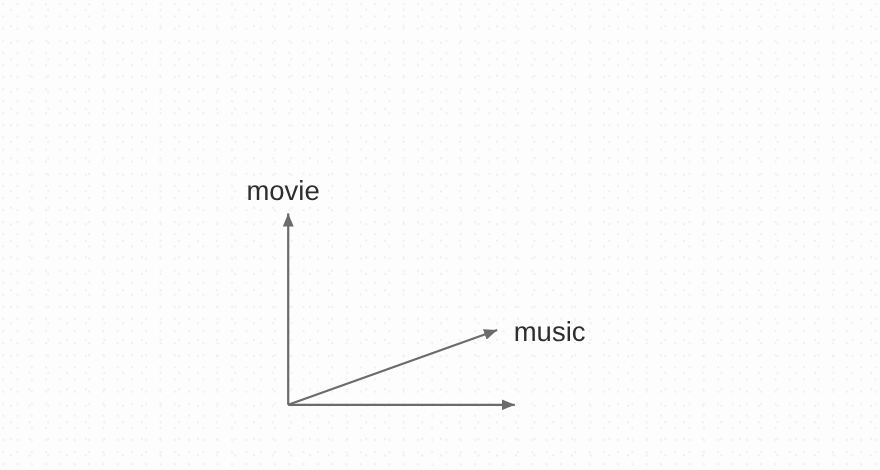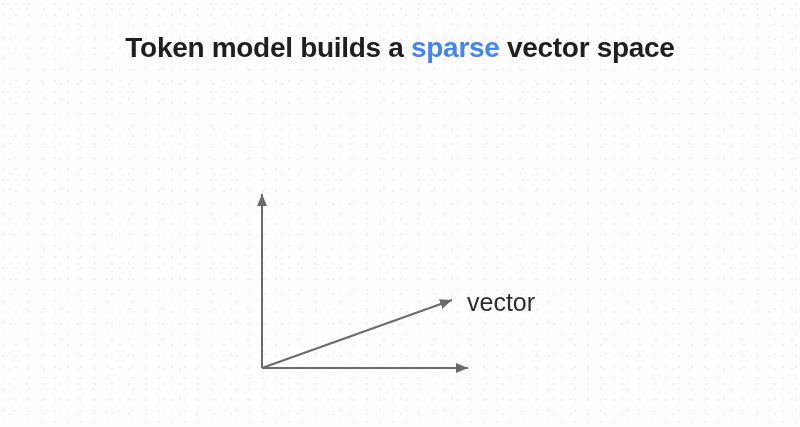--- a/index.html
+++ b/index.html
@@ -62,29 +62,29 @@
     color:var(--label-color);
     white-space:nowrap;
   }
 </style>
 </head>
 <body style="background-color: rgb(253, 253, 253);">
 
 <div class="stage">
 
   <div class="title">
-    <div><span>Token model builds a </span><span class="hl">sparse</span><span> vector space</span></div>
   </div>
 
   <svg class="axes-svg" viewBox="0 0 800 427">
     <defs>
       <marker id="arrow" viewBox="0 0 12 10" refX="12" refY="5" markerWidth="12" markerHeight="10" markerUnits="userSpaceOnUse" orient="auto">
         <path class="arrow-head" d="M0,0 L12,5 L0,10 Z"></path>
       </marker>
     </defs>
     <line marker-end="url(#arrow)" x1="262" y1="368" x2="262" y2="194"></line>
     <line marker-end="url(#arrow)" x1="262" y1="368" x2="452" y2="300"></line>
     <line marker-end="url(#arrow)" x1="262" y1="368" x2="468" y2="368"></line>
   </svg>
 
-  <div class="axis-label" style="left: 467px; top: 290px;">vector</div>
+  <div class="axis-label" style="left: 224px; top: 162px;">movie</div>
+  <div class="axis-label" style="left: 467px; top: 290px;">music</div>
 
 </div>
 
 </body></html>

